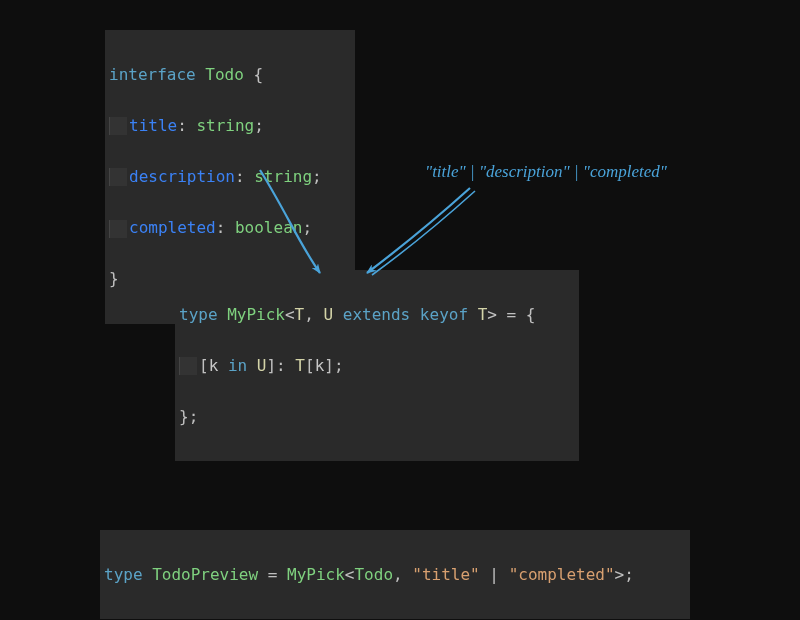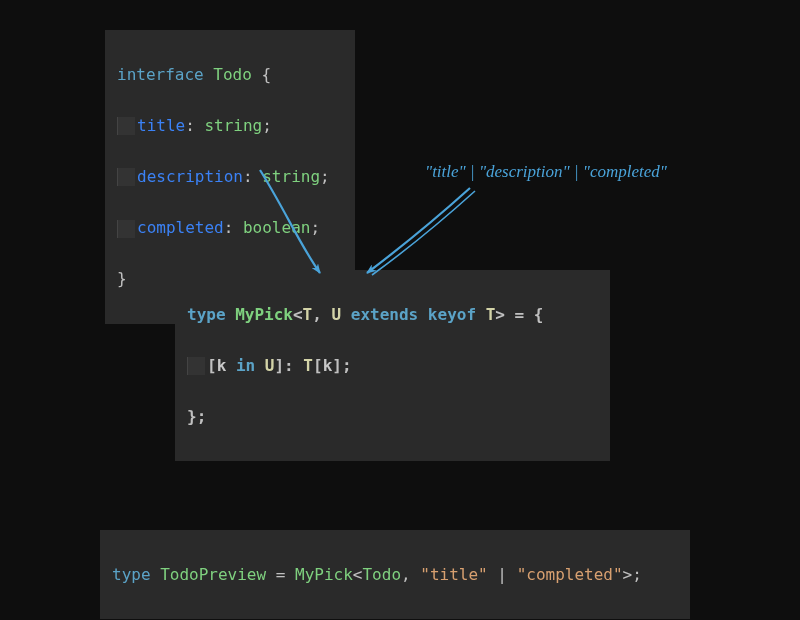--- a/index.html
+++ b/index.html
@@ -10,21 +10,21 @@
     body {
       width: 800px;
       height: 620px;
       background: #0e0e0e;
       font-family: 'Menlo', 'Monaco', 'Consolas', monospace;
       position: relative;
       overflow: hidden;
     }
     .code-block {
       background: #2a2a2a;
-      padding: 6px 12px;
+      padding: 6px 4px;
       position: absolute;
       font-size: 16px;
       line-height: 1.6;
       white-space: pre;
     }
     .tok-keyword { color: #5ba3c7; }
     .tok-type { color: #7fd17f; }
     .tok-prop { color: #3b82f6; }
     .tok-punct { color: #c0c0c0; }
     .tok-string { color: #d8a070; }
@@ -48,21 +48,21 @@
     }
     svg.arrows {
       position: absolute;
       top: 0;
       left: 0;
       width: 800px;
       height: 620px;
       pointer-events: none;
     }
     #block1 { top: 30px; left: 105px; width: 250px; }
-    #block2 { top: 270px; left: 175px; width: 435px; font-weight: bold; }
+    #block2 { top: 270px; left: 175px; width: 404px; }
     #block3 { top: 530px; left: 100px; width: 590px; }
     #annot1 { top: 162px; left: 425px; }
   </style>
 </head>
 <body>
 
 <div id="block1" class="code-block">
 <div><span class="tok-keyword">interface</span> <span class="tok-type">Todo</span><span class="tok-punct"> {</span></div>
 <div><span class="indent-guide"></span><span class="tok-prop">title</span><span class="tok-punct">: </span><span class="tok-type">string</span><span class="tok-punct">;</span></div>
 <div><span class="indent-guide"></span><span class="tok-prop">description</span><span class="tok-punct">: </span><span class="tok-type">string</span><span class="tok-punct">;</span></div>

